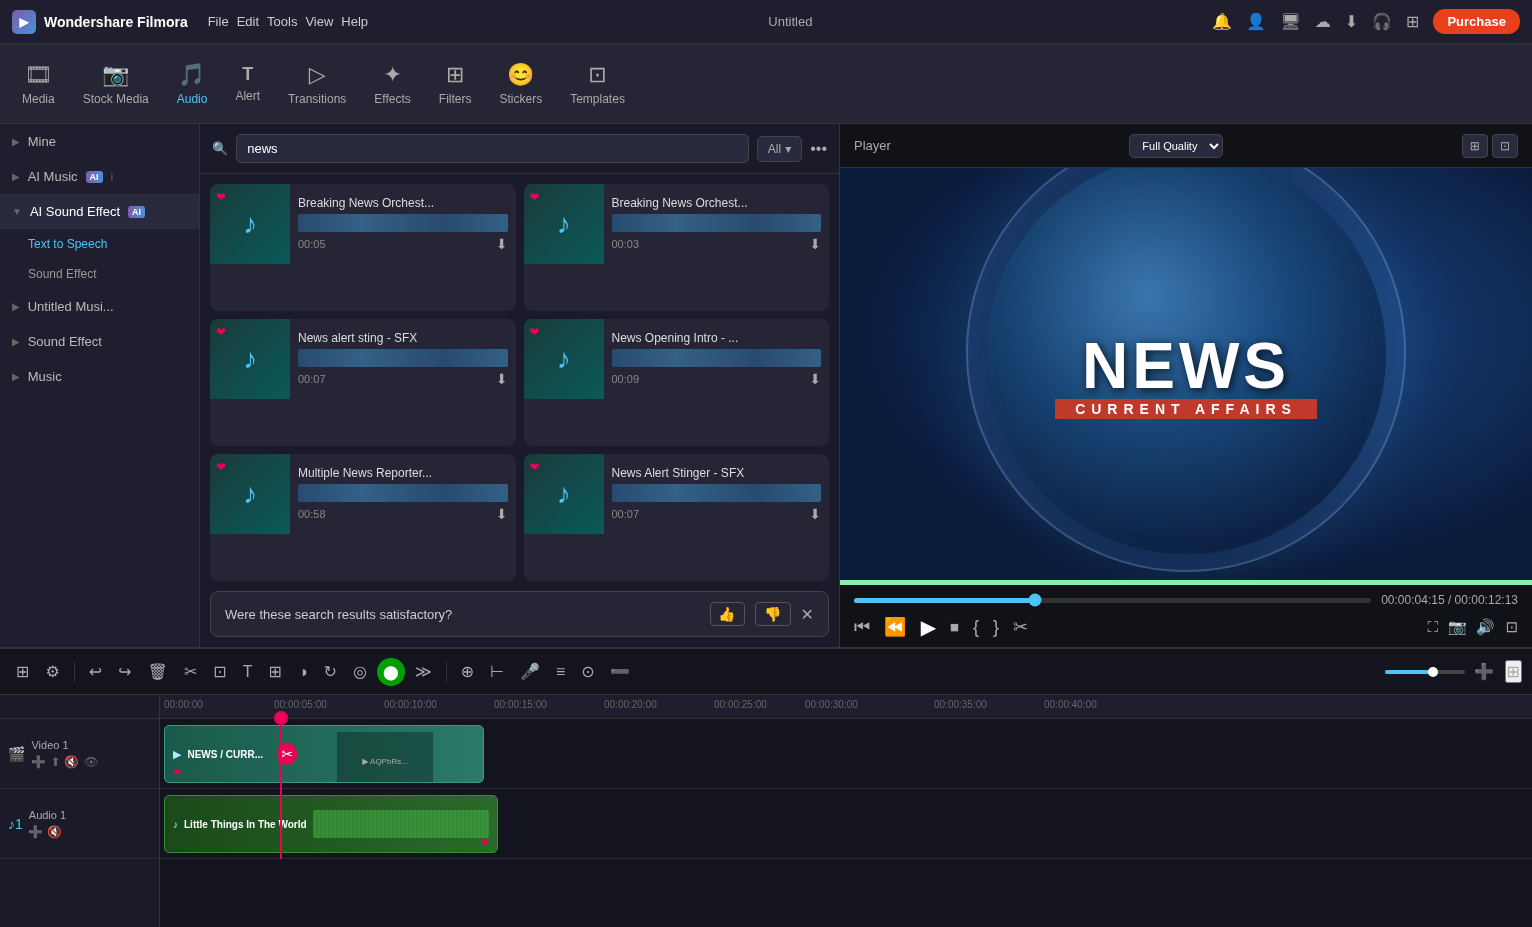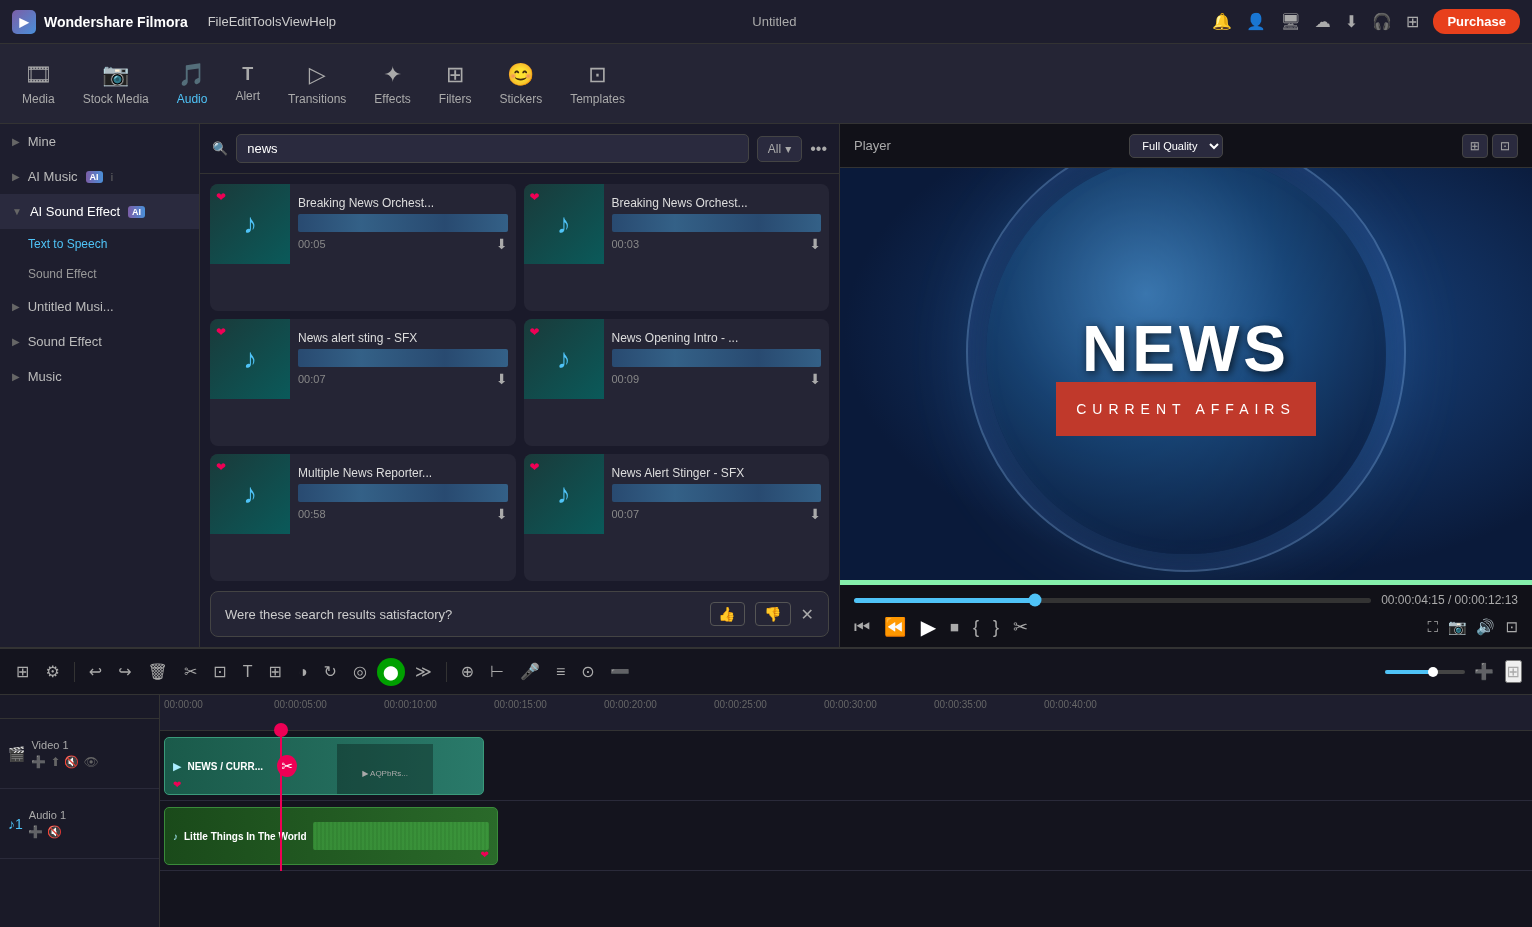--- a/index.html
+++ b/index.html
@@ -2,21 +2,21 @@
 <html><head>
   <meta charset="utf-8">
   <style>
     * { box-sizing: border-box; margin: 0; padding: 0; }
     body { background: #1a1a2e; color: #fff; font-family: 'Segoe UI', Arial, sans-serif; font-size: 13px; width: 1532px; height: 927px; overflow: hidden; display: flex; flex-direction: column; }
 
     
     .topbar { background: #1e1e2e; display: flex; align-items: center; height: 44px; padding: 0 12px; border-bottom: 1px solid #333; gap: 20px; }
     .topbar .logo { display: flex; align-items: center; gap: 8px; font-weight: 700; font-size: 14px; color: #fff; }
     .topbar .logo .logo-icon { width: 24px; height: 24px; background: linear-gradient(135deg, #7b5ea7, #4a90d9); border-radius: 5px; display: flex; align-items: center; justify-content: center; font-size: 12px; }
-    .topbar-menu { display: flex; gap: 0; text-align: center; }
+    .topbar-menu { display: flex; gap: 8px; text-align: center; }
     .topbar-menu span { cursor: pointer; color: #ccc; font-size: 13px; }
     .topbar-center { flex: 1; text-align: center; color: #aaa; font-size: 13px; }
     .topbar-right { display: flex; gap: 14px; align-items: center; }
     .topbar-right .icon-btn { color: #aaa; cursor: pointer; font-size: 16px; }
     .purchase-btn { background: #e8401c; color: #fff; border: none; padding: 5px 14px; border-radius: 12px; font-size: 13px; cursor: pointer; font-weight: 600; }
 
     
     .toolbar { background: #252535; display: flex; align-items: center; height: 80px; border-bottom: 1px solid #333; padding: 0 8px; }
     .toolbar-item { display: flex; flex-direction: column; align-items: center; gap: 4px; padding: 6px 14px; cursor: pointer; color: #aaa; font-size: 12px; border-radius: 6px; }
     .toolbar-item.active { color: #4fc3f7; }
@@ -68,21 +68,21 @@
     .player-label { color: #aaa; font-size: 13px; }
     .quality-select { background: #2a2a3e; border: 1px solid #444; color: #fff; border-radius: 5px; padding: 4px 8px; font-size: 11px; }
     .player-view-btns { display: flex; gap: 4px; }
     .pv-btn { background: #2a2a3e; border: 1px solid #444; color: #aaa; border-radius: 4px; padding: 4px 7px; cursor: pointer; font-size: 12px; }
 
     .player-screen { flex: 1; background: #0a0a14; display: flex; align-items: center; justify-content: center; overflow: hidden; position: relative; }
     .news-preview { width: 100%; height: 100%; background: linear-gradient(135deg, #0a1a3a 0%, #1a3a5a 50%, #0a2a4a 100%); display: flex; flex-direction: column; align-items: center; justify-content: center; position: relative; overflow: hidden; }
     .globe-bg { position: absolute; width: 100%; height: 100%; background: radial-gradient(ellipse at 60% 40%, #1a4a8a 0%, #0a1a3a 70%); }
     .news-title-overlay { position: relative; z-index: 2; text-align: center; }
     .news-main-text { font-size: 64px; font-weight: 900; color: #fff; letter-spacing: 4px; text-shadow: 2px 2px 10px rgba(0,0,0,0.8); }
-    .news-sub-text { background: #c0392b; color: #fff; font-size: 14px; letter-spacing: 6px; padding: 19px 20px; font-weight: 400; margin-top: -4px; }
+    .news-sub-text { background: #c0392b; color: #fff; font-size: 14px; letter-spacing: 6px; padding: 2px 20px; font-weight: 700; margin-top: -4px; }
 
     .player-controls { padding: 8px 14px; border-top: 5px solid #86efac; }
     .progress-bar { display: flex; align-items: center; gap: 10px; margin-bottom: 8px; }
     .progress-track { flex: 1; height: 5px; background: #333; border-radius: 3px; position: relative; cursor: pointer; }
     .progress-fill { height: 100%; background: #4fc3f7; border-radius: 3px; width: 35%; }
     .progress-thumb { position: absolute; right: 65%; top: 50%; transform: translate(50%, -50%); width: 13px; height: 13px; background: #4fc3f7; border-radius: 50%; }
     .time-display { color: #aaa; font-size: 12px; white-space: nowrap; }
     .ctrl-btns { display: flex; align-items: center; gap: 14px; }
     .ctrl-btn { background: none; border: none; color: #aaa; cursor: pointer; font-size: 18px; }
     .ctrl-btn.play { font-size: 20px; color: #fff; }
@@ -100,21 +100,21 @@
     .tl-zoom-track { width: 80px; height: 4px; background: #444; border-radius: 2px; position: relative; }
     .tl-zoom-fill { width: 60%; height: 100%; background: #4fc3f7; border-radius: 2px; }
     .tl-zoom-thumb { position: absolute; left: 60%; top: 50%; transform: translate(-50%, -50%); width: 10px; height: 10px; background: #fff; border-radius: 50%; }
     .tl-grid-btn { color: #aaa; font-size: 16px; cursor: pointer; }
 
     .timeline-main { display: flex; flex: 1; overflow: hidden; }
     .tl-left { width: 160px; background: #1a1a28; border-right: 1px solid #333; display: flex; flex-direction: column; }
     .tl-track-label { display: flex; align-items: center; gap: 6px; padding: 6px 8px; border-bottom: 1px solid #2a2a3a; height: 70px; }
     .track-name { color: #aaa; font-size: 11px; }
     .tl-right { flex: 1; overflow-x: auto; position: relative; }
-    .tl-ruler { height: 36px; background: #1e1e2e; border-bottom: 1px solid #333; display: flex; align-items: center; padding: 8px 4px; position: relative; }
+    .tl-ruler { height: 24px; background: #1e1e2e; border-bottom: 1px solid #333; display: flex; align-items: center; padding: 8px 4px; position: relative; }
     .tl-tick { position: absolute; top: 4px; color: #666; font-size: 10px; }
     .tl-tracks { position: relative; }
     .tl-track-row { height: 70px; border-bottom: 1px solid #2a2a3a; position: relative; }
     .tl-playhead { position: absolute; top: 0; left: 120px; width: 2px; background: #e05; height: 100%; z-index: 10; }
     .playhead-handle { position: absolute; top: -8px; left: 50%; transform: translateX(-50%); width: 14px; height: 14px; background: #e05; border-radius: 50%; }
     .video-clip { position: absolute; left: 4px; top: 6px; width: 320px; height: 58px; background: linear-gradient(90deg, #1a5a4a, #2a7a6a); border-radius: 5px; overflow: hidden; display: flex; align-items: center; padding: 4px 8px; gap: 6px; border: 1px solid #3a9a7a; }
     .clip-label { font-size: 10px; color: #fff; font-weight: 600; white-space: nowrap; overflow: hidden; text-overflow: ellipsis; max-width: 130px; }
     .audio-clip { position: absolute; left: 4px; top: 6px; width: 334px; height: 58px; background: linear-gradient(90deg, #1a4a1a, #2a6a2a); border-radius: 5px; overflow: hidden; display: flex; align-items: center; padding: 4px 8px; gap: 6px; border: 1px solid #3a8a3a; }
     .audio-waveform-clip { flex: 1; height: 28px; background: repeating-linear-gradient(90deg, #3a9a3a 0px, #4ab84a 2px, #3a9a3a 4px); opacity: 0.6; border-radius: 2px; }
     .cut-indicator { position: absolute; left: 112px; top: 0; width: 20px; height: 100%; display: flex; align-items: center; justify-content: center; z-index: 5; }
@@ -475,21 +475,21 @@
 
     <div class="tl-right">
 
       <div class="tl-ruler">
         <span class="tl-tick" style="left:4px;">00:00:00</span>
         <span class="tl-tick" style="left:114px;">00:00:05:00</span>
         <span class="tl-tick" style="left:224px;">00:00:10:00</span>
         <span class="tl-tick" style="left:334px;">00:00:15:00</span>
         <span class="tl-tick" style="left:444px;">00:00:20:00</span>
         <span class="tl-tick" style="left:554px;">00:00:25:00</span>
-        <span class="tl-tick" style="left:664px;">00:00:30:00</span>
+        <span class="tl-tick" style="left:645px;">00:00:30:00</span>
         <span class="tl-tick" style="left:774px;">00:00:35:00</span>
         <span class="tl-tick" style="left:884px;">00:00:40:00</span>
       </div>
 
       <div class="tl-tracks">
 
         <div class="tl-playhead">
           <div class="playhead-handle"></div>
         </div>
 

